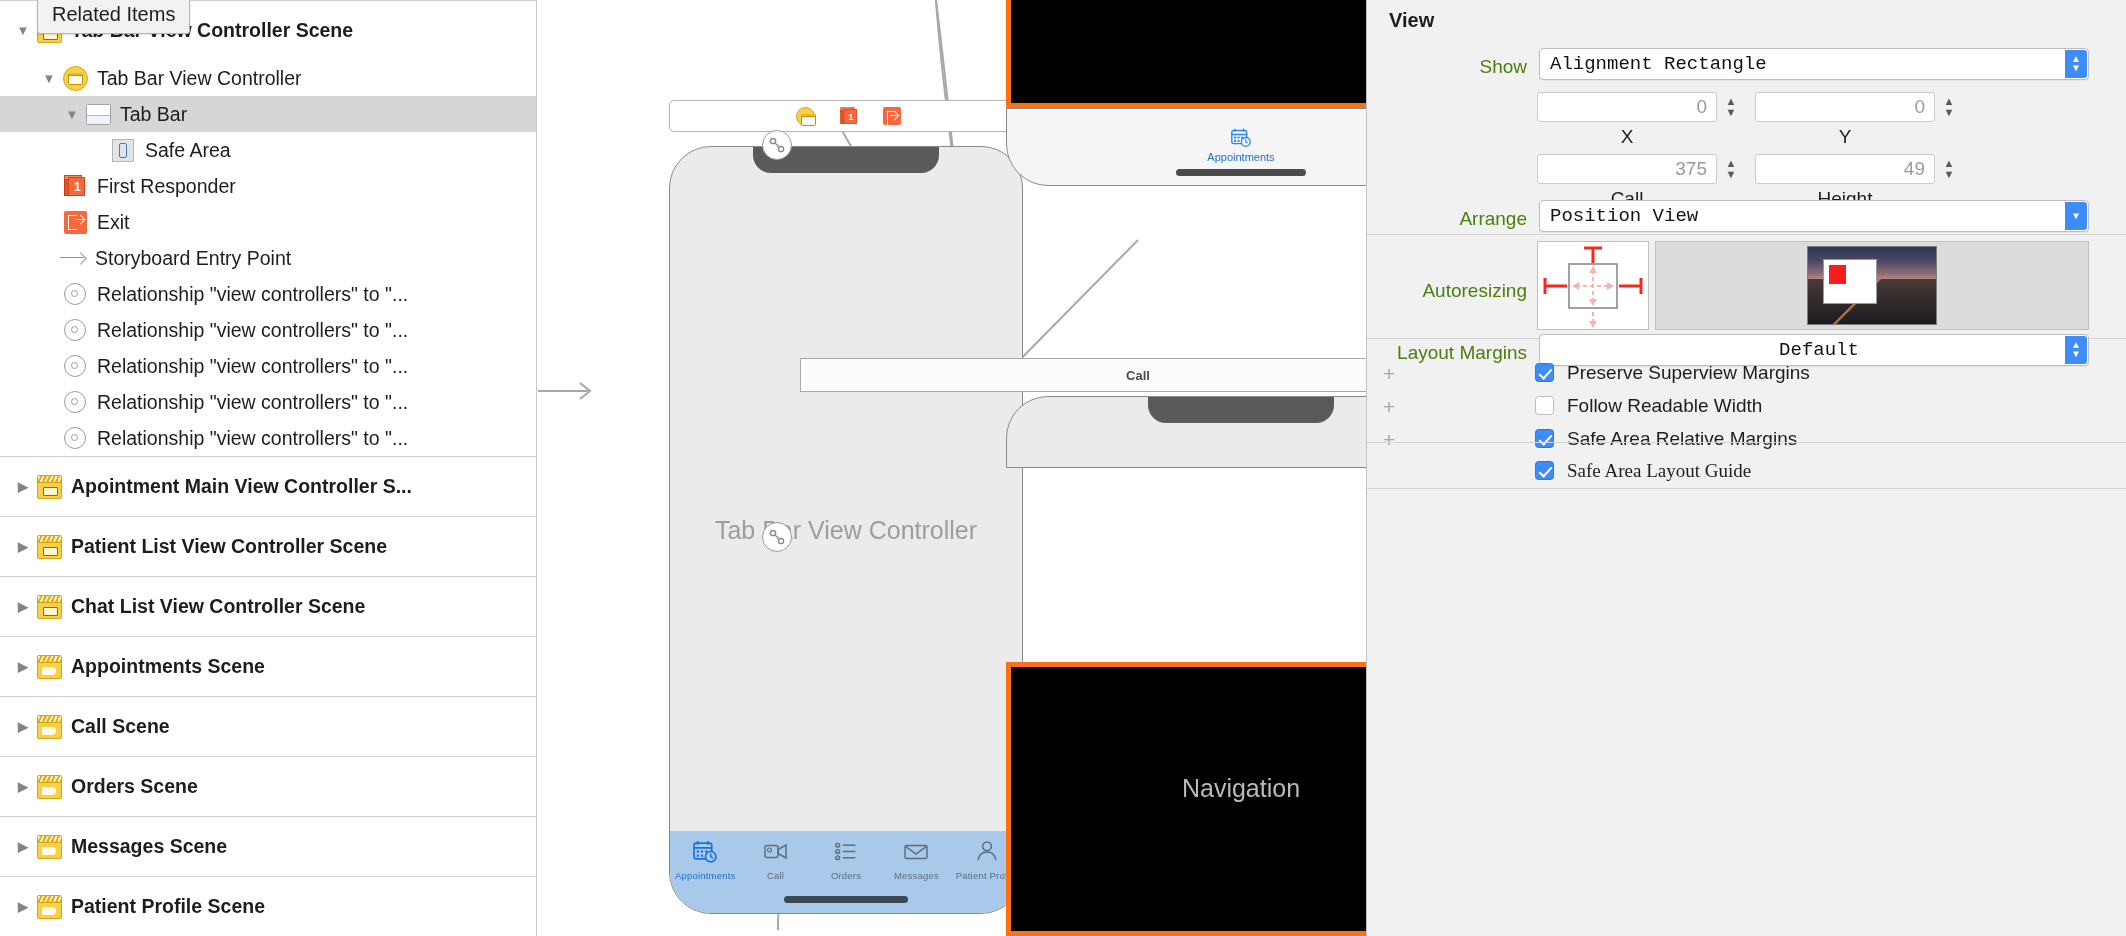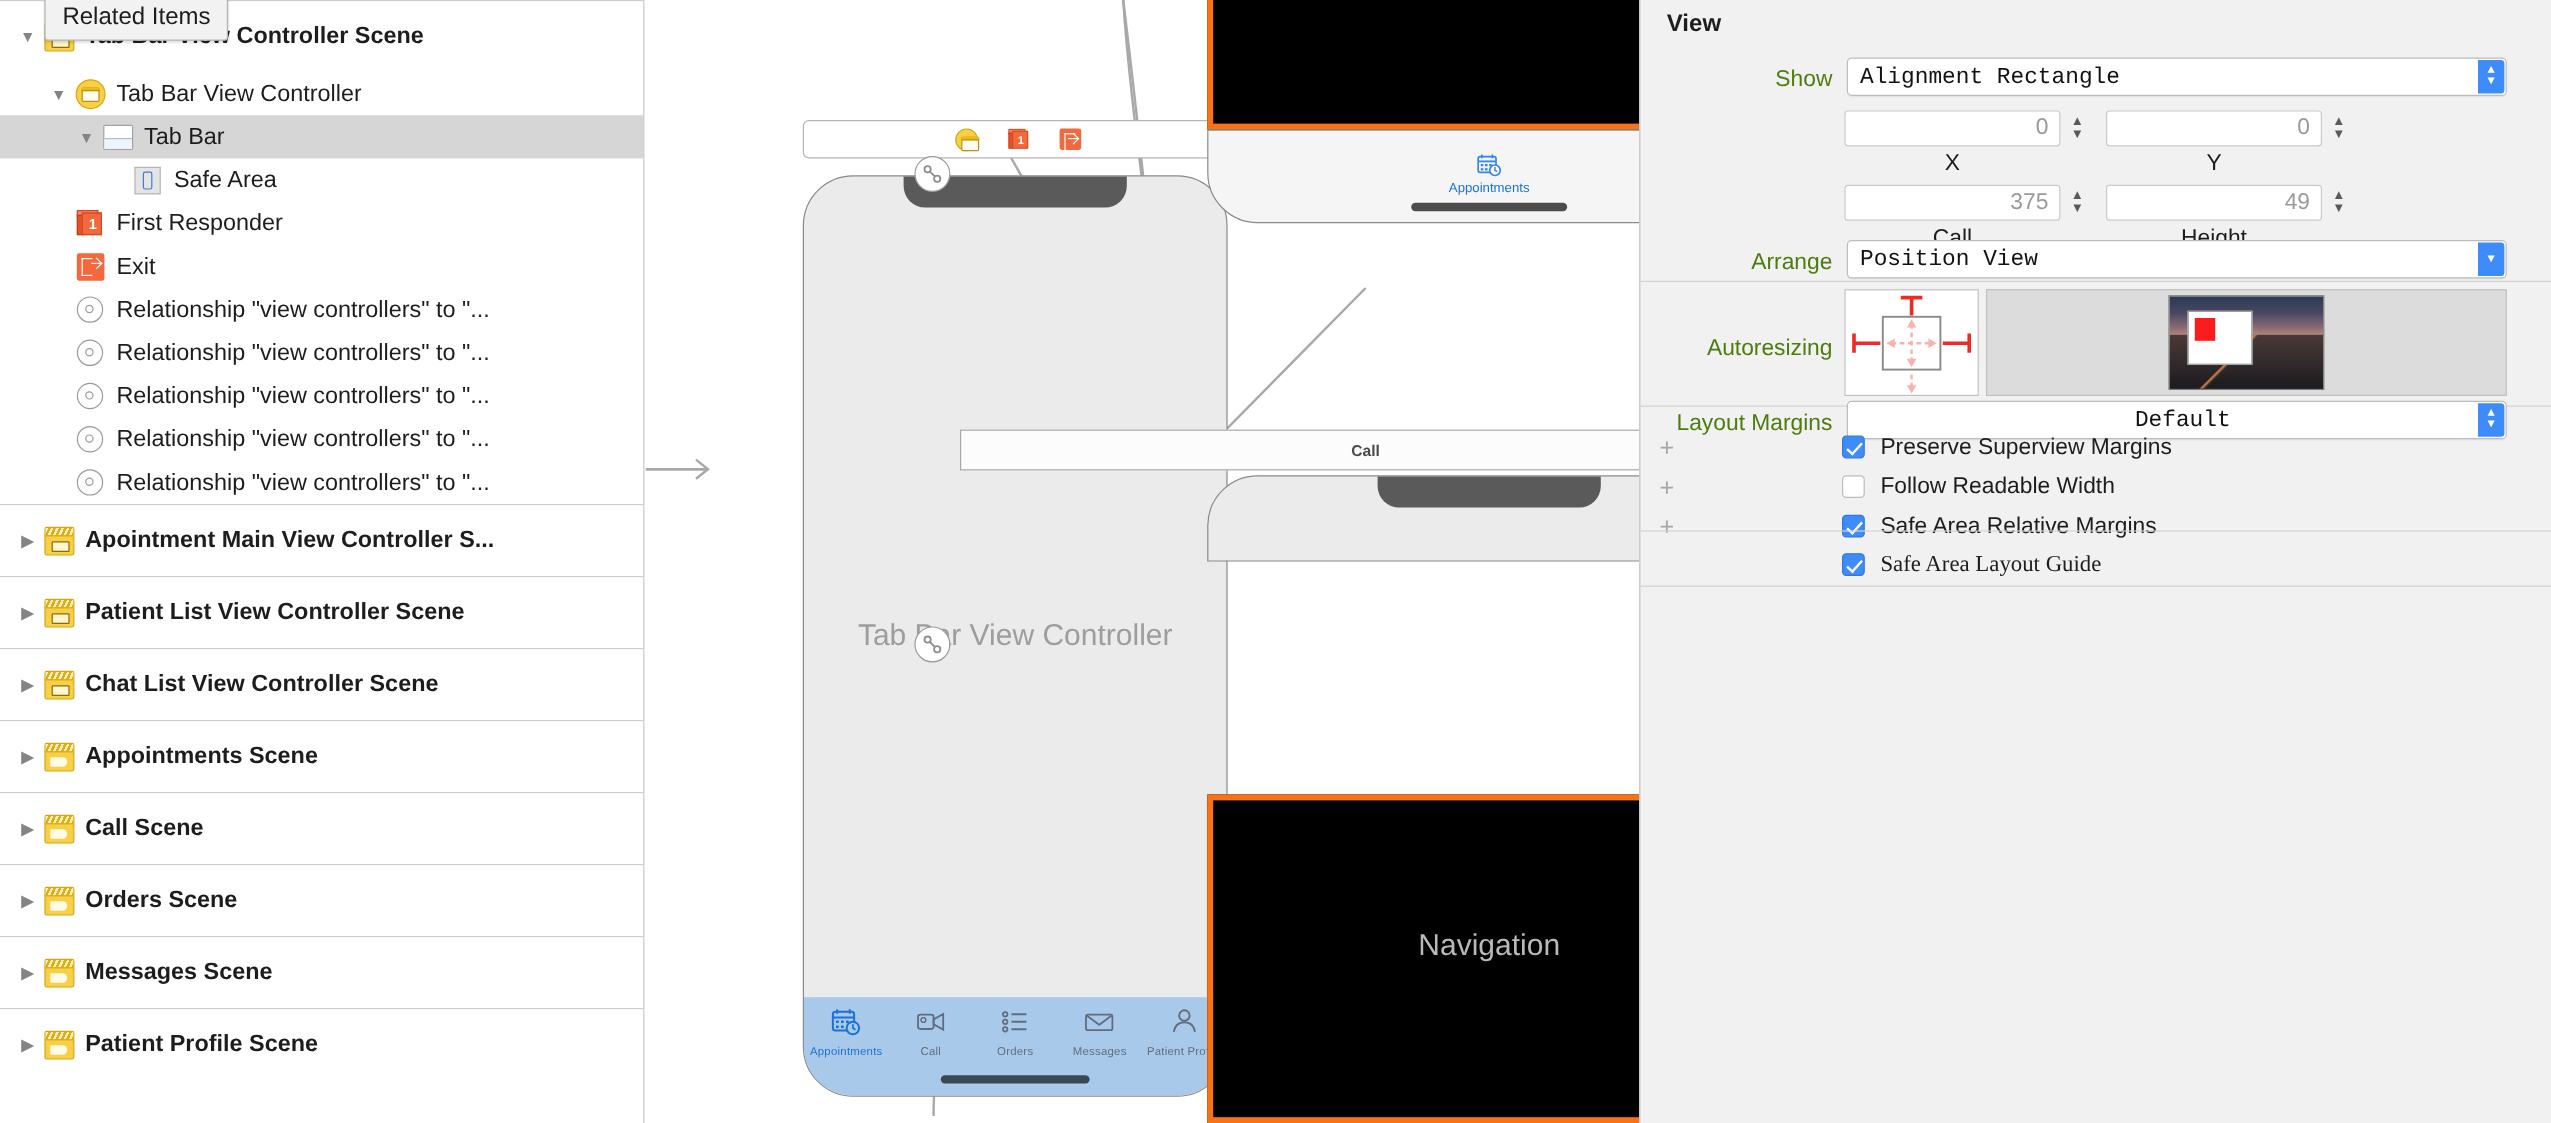--- a/index.html
+++ b/index.html
@@ -491,20 +491,28 @@
         <div class="ol-row">
           <span style="display:inline-block;width:38px"></span>
           <span class="tw blank"></span>
           <span class="ol-ico">
             <span class="ic-exit">
               <span class="arr"></span>
               <span class="arrh"></span>
             </span>
           </span>
           <span class="ol-label">Exit</span>
+        </div>
+        <div class="ol-row">
+          <span style="display:inline-block;width:36px"></span>
+          <span class="tw blank"></span>
+          <span class="ol-ico">
+            <span class="ic-entry"></span>
+          </span>
+          <span class="ol-label">Storyboard Entry Point</span>
         </div>
         <div class="ol-row">
           <span style="display:inline-block;width:38px"></span>
           <span class="tw blank"></span>
           <span class="ol-ico">
             <span class="ic-rel"></span>
           </span>
           <span class="ol-label">Relationship "view controllers" to "...</span>
         </div>
         <div class="ol-row">

